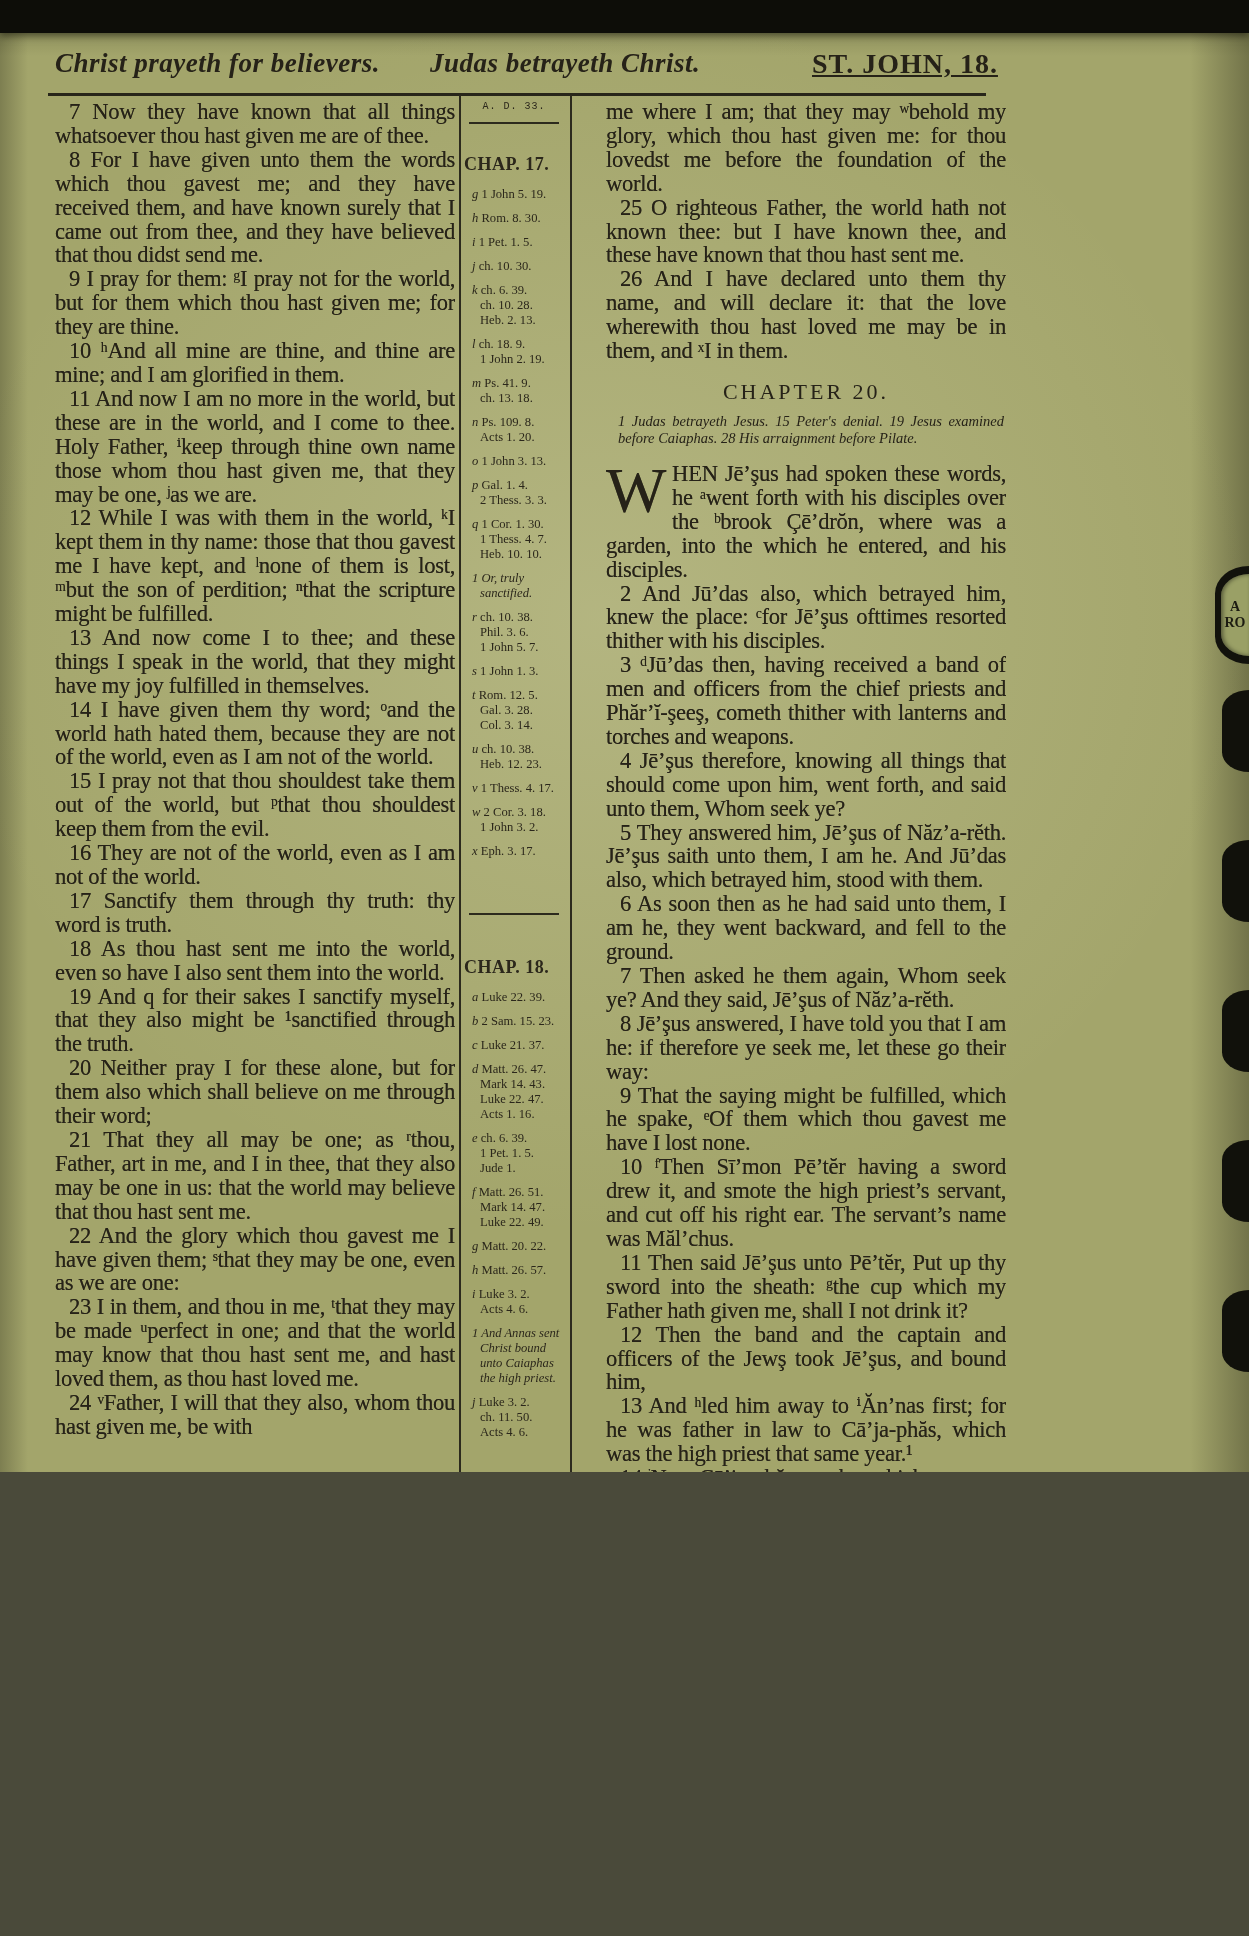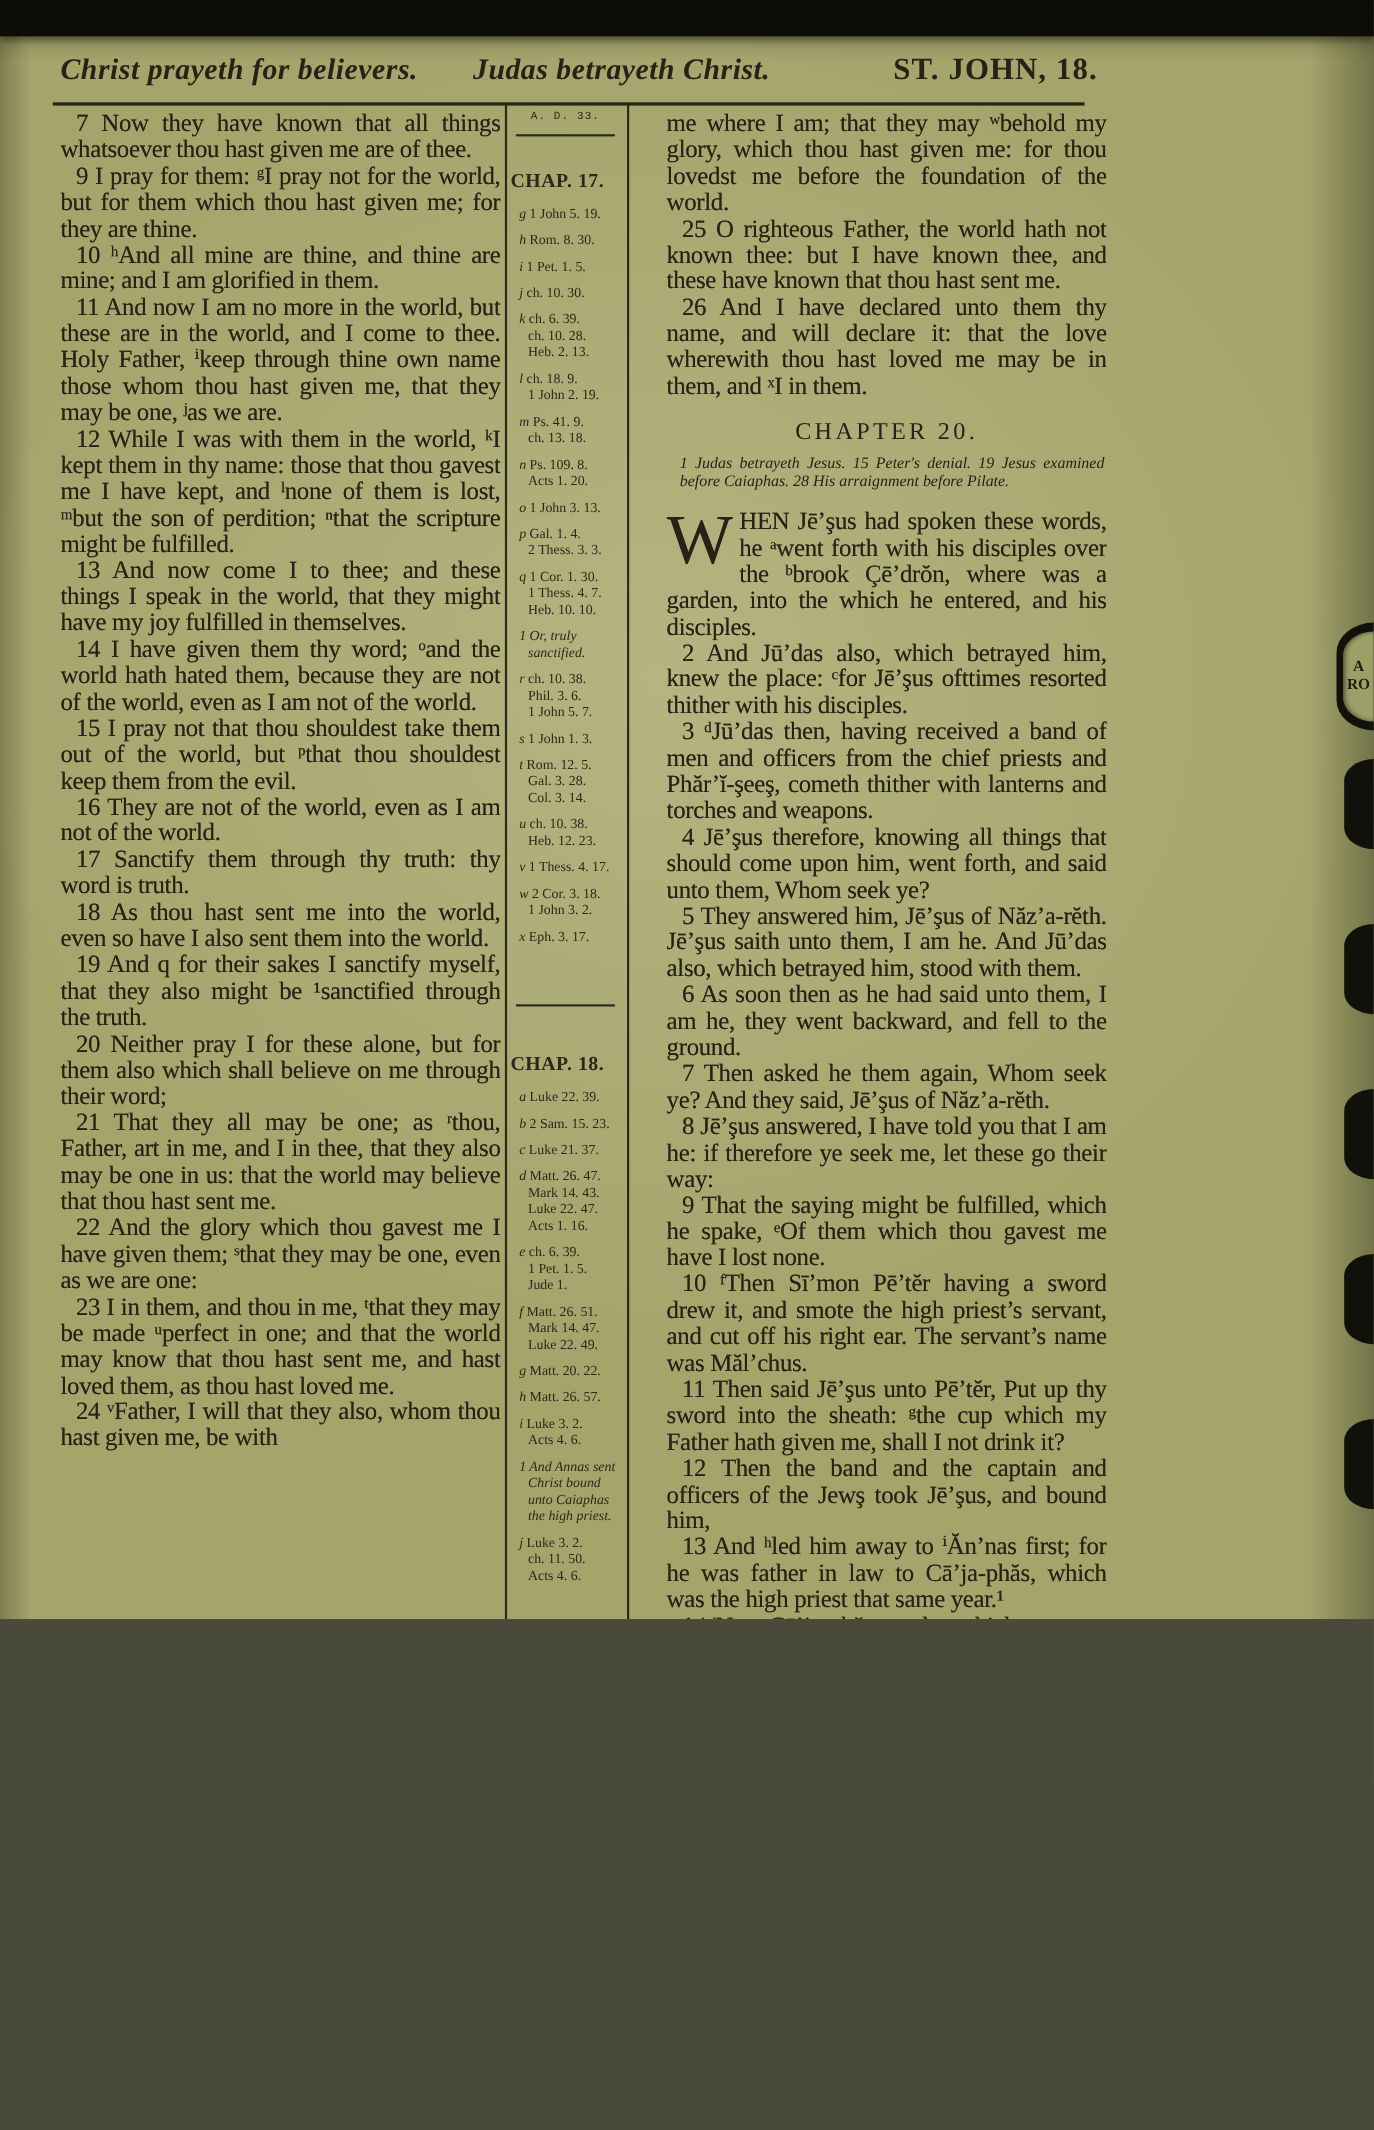--- a/index.html
+++ b/index.html
@@ -12,21 +12,21 @@
     background:
       radial-gradient(ellipse 75% 60% at 48% 42%, rgba(238,238,205,0.22), rgba(0,0,0,0) 70%),
       linear-gradient(90deg, rgba(45,45,25,0.32) 0, rgba(0,0,0,0) 28px, rgba(0,0,0,0) 1190px, rgba(40,40,22,0.40) 100%),
       linear-gradient(180deg, rgba(40,40,22,0.38) 0, rgba(0,0,0,0) 56px, rgba(0,0,0,0) 1880px, rgba(40,40,22,0.45) 100%),
       #a3a56b;
   }
   .top-bar{position:absolute;top:0;left:0;width:100%;height:33px;background:#0d0d08;box-shadow:0 3px 7px rgba(20,20,10,0.55);}
   .header{position:absolute;top:48px;left:0;width:100%;height:42px;}
   .h-left{position:absolute;left:55px;font-style:italic;font-weight:bold;font-size:27px;letter-spacing:0.5px;}
   .h-center{position:absolute;left:430px;font-style:italic;font-weight:bold;font-size:27px;letter-spacing:0.5px;}
-  .h-right{position:absolute;left:812px;font-weight:bold;font-size:28px;letter-spacing:1px;}
+  .h-right{position:absolute;left:812px;font-weight:bold;font-size:28px;letter-spacing:1px;text-decoration:underline;}
   .header-rule{position:absolute;top:93px;left:48px;width:938px;height:2.5px;background:#28261a;}
   .vrule{position:absolute;top:95px;width:2px;height:1792px;background:#2c2a1d;}
   .vrule-1{left:459px}
   .vrule-2{left:570px}
 
   .col{position:absolute;top:100px;height:1792px;overflow:hidden;}
   .col-left{left:55px;width:400px;}
   .col-right{left:606px;width:400px;}
   .verse{margin:0;font-size:22.6px;line-height:23.9px;letter-spacing:-0.3px;text-align:justify;text-indent:14px;text-shadow:0 0 0.4px rgba(32,30,18,0.65);}
   .verse.no-indent{text-indent:0;}
@@ -68,20 +68,21 @@
     <span class="h-center">Judas betrayeth Christ.</span>
     <span class="h-right">ST. JOHN, 18.</span>
   </div>
   <div class="header-rule"></div>
 
   <div class="vrule vrule-1"></div>
   <div class="vrule vrule-2"></div>
 
   <div class="col col-left">
       <p class="verse"><span class="vnum">7 </span>Now they have known that all things whatsoever thou hast given me are of thee.</p>
+      <p class="verse"><span class="vnum">8 </span>For I have given unto them the words which thou gavest me; and they have received them, and have known surely that I came out from thee, and they have believed that thou didst send me.</p>
       <p class="verse"><span class="vnum">9 </span>I pray for them: ᵍI pray not for the world, but for them which thou hast given me; for they are thine.</p>
       <p class="verse"><span class="vnum">10 </span>ʰAnd all mine are thine, and thine are mine; and I am glorified in them.</p>
       <p class="verse"><span class="vnum">11 </span>And now I am no more in the world, but these are in the world, and I come to thee. Holy Father, ⁱkeep through thine own name those whom thou hast given me, that they may be one, ʲas we are.</p>
       <p class="verse"><span class="vnum">12 </span>While I was with them in the world, ᵏI kept them in thy name: those that thou gavest me I have kept, and ˡnone of them is lost, ᵐbut the son of perdition; ⁿthat the scripture might be fulfilled.</p>
       <p class="verse"><span class="vnum">13 </span>And now come I to thee; and these things I speak in the world, that they might have my joy fulfilled in themselves.</p>
       <p class="verse"><span class="vnum">14 </span>I have given them thy word; ᵒand the world hath hated them, because they are not of the world, even as I am not of the world.</p>
       <p class="verse"><span class="vnum">15 </span>I pray not that thou shouldest take them out of the world, but ᵖthat thou shouldest keep them from the evil.</p>
       <p class="verse"><span class="vnum">16 </span>They are not of the world, even as I am not of the world.</p>
       <p class="verse"><span class="vnum">17 </span>Sanctify them through thy truth: thy word is truth.</p>
       <p class="verse"><span class="vnum">18 </span>As thou hast sent me into the world, even so have I also sent them into the world.</p>

